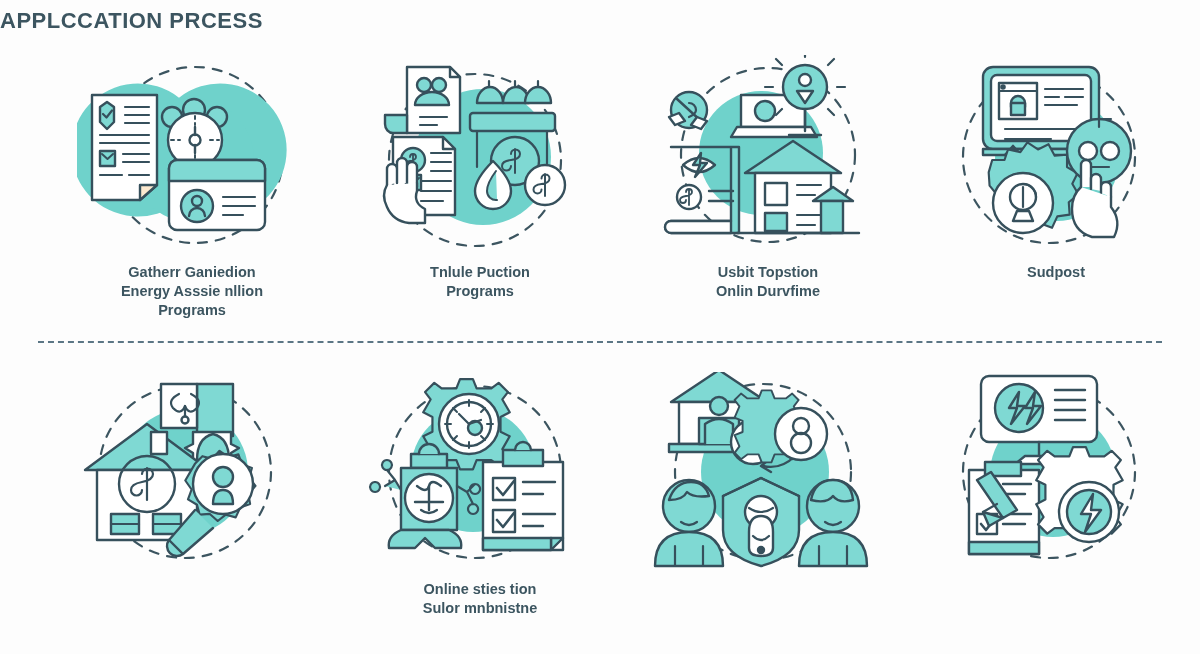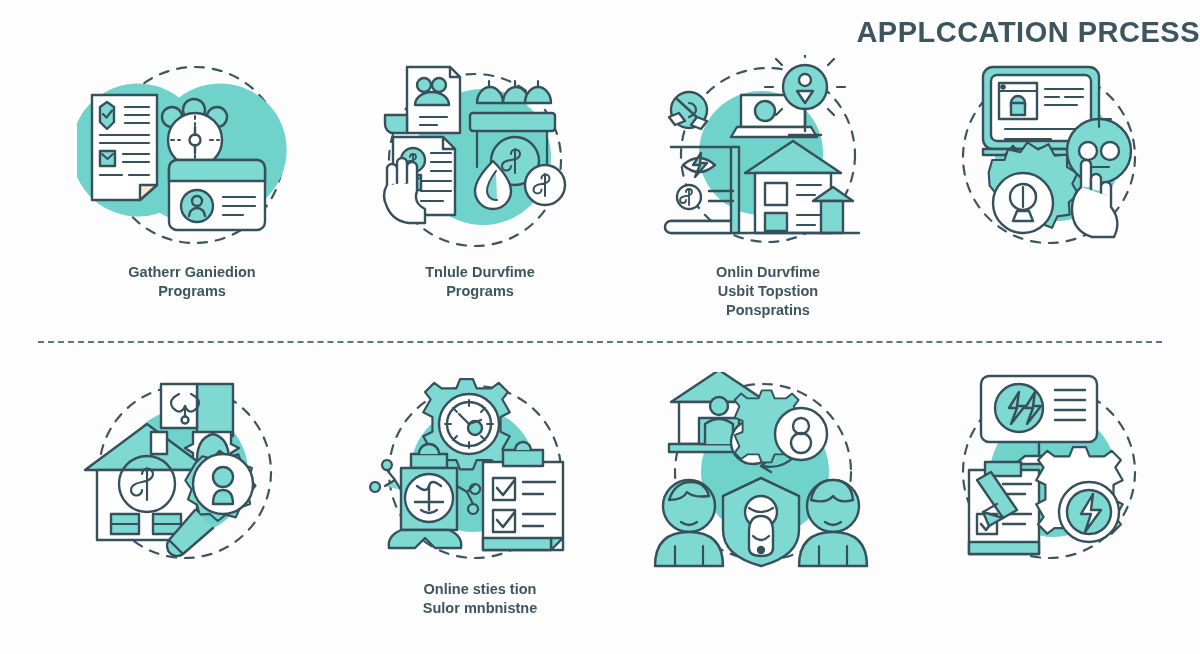--- a/index.html
+++ b/index.html
@@ -13,25 +13,25 @@
   #page {
     position: relative;
     width: 1200px;
     height: 654px;
     background: #fdfdfd;
   }
 
   
   .page-title {
     position: absolute;
-    top: 16px;
+    top: 8px;
     left: 0;
     width: 1200px;
-    text-align: right;
-    font-size: 29px;
+    text-align: left;
+    font-size: 22px;
     font-weight: bold;
     letter-spacing: 0.5px;
     color: #3c5560;
   }
 
   
   .divider {
     position: absolute;
     left: 38px;
     top: 341px;
@@ -114,20 +114,21 @@
             <path d="M92 126 H188 V113 a8 8 0 0 0 -8 -8 H100 a8 8 0 0 0 -8 8 Z" fill="#7fd9d3"></path>
             <circle cx="120" cy="151" r="16" fill="#7fd9d3"></circle>
             <circle cx="120" cy="146" r="5"></circle>
             <path d="M112 161 a8 8 0 0 1 16 0"></path>
             <path d="M146 142 H178 M146 151 H178 M146 160 H166" stroke-width="2.2"></path>
           </g>
         </svg>
       </div>
       <div class="caption">
         <span>Gatherr Ganiedion</span>
+        <span>Energy Asssie nllion</span>
         <span>Programs</span>
       </div>
     </div>
 
     <div class="step">
       <div class="art">
         <svg viewBox="0 0 230 200">
           <g fill="none" stroke="#36505c" stroke-width="2.4" stroke-linecap="round" stroke-linejoin="round">
             <circle cx="110" cy="105" r="86" stroke-dasharray="9 9" stroke-width="2.2" stroke="#3c5560"></circle>
             <circle cx="118" cy="102" r="68" fill="#6fd2cb" stroke="none"></circle>
@@ -161,21 +162,21 @@
             <circle cx="150" cy="106" r="24" fill="#7fd9d3"></circle>
             <path d="M150 94 v24 M146 99 a4.5 4.5 0 0 1 9 0 q0 5 -9 6 q-9 1 -9 6 a4.5 4.5 0 0 0 9 0" stroke-width="2"></path>
             <circle cx="180" cy="130" r="20" fill="#ffffff"></circle>
             <path d="M180 119 v22 M176.5 123.5 a4 4 0 0 1 8 0 q0 4.5 -8 5.5 q-8 1 -8 5.5 a4 4 0 0 0 8 0" stroke-width="2"></path>
             <path d="M128 106 q-18 18 -18 30 a18 18 0 0 0 36 0 q0 -12 -18 -30 Z" fill="#ffffff"></path>
             <path d="M131 116 q-9 12 -9 20 a9 9 0 0 0 10 9" stroke-width="2" fill="#7fd9d3"></path>
           </g>
         </svg>
       </div>
       <div class="caption">
-        <span>Tnlule Durvfime</span>
+        <span>Tnlule Puction</span>
         <span>Programs</span>
       </div>
     </div>
 
     <div class="step">
       <div class="art">
         <svg viewBox="0 0 230 200">
           <g fill="none" stroke="#36505c" stroke-width="2.4" stroke-linecap="round" stroke-linejoin="round">
             <circle cx="115" cy="100" r="87" stroke-dasharray="9 9" stroke-width="2.2" stroke="#3c5560"></circle>
             <circle cx="108" cy="98" r="62" fill="#6fd2cb" stroke="none"></circle>
@@ -210,23 +211,22 @@
             <rect x="112" y="128" width="22" height="22" fill="#ffffff"></rect>
             <rect x="112" y="158" width="22" height="18" fill="#7fd9d3"></rect>
             <path d="M144 130 H168 M144 140 H162 M144 160 H168 M144 170 H162" stroke-width="2.2"></path>
             <path d="M160 146 L180 132 L200 146 Z" fill="#7fd9d3"></path>
             <rect x="168" y="146" width="22" height="32" fill="#7fd9d3"></rect>
             <path d="M84 178 H206" stroke-width="2.4"></path>
           </g>
         </svg>
       </div>
       <div class="caption">
+        <span>Usbit Topstion</span>
         <span>Onlin Durvfime</span>
-        <span>Usbit Topstion</span>
-        <span>Ponspratins</span>
       </div>
     </div>
 
     <div class="step">
       <div class="art">
         <svg viewBox="0 0 230 200">
           <g fill="none" stroke="#36505c" stroke-width="2.4" stroke-linecap="round" stroke-linejoin="round">
             <circle cx="108" cy="102" r="86" stroke-dasharray="9 9" stroke-width="2.2" stroke="#3c5560"></circle>
             <circle cx="116" cy="104" r="62" fill="#6fd2cb" stroke="none"></circle>
 
@@ -255,20 +255,21 @@
             <path d="M158 72 v-8 M148 112 h20" stroke-width="2.2"></path>
             <path d="M158 64 h12" stroke-width="2.2"></path>
 
             <path d="M140 132 v-22 a5 5 0 0 1 10 0 v22" fill="#ffffff"></path>
             <path d="M150 134 v-10 a5 5 0 0 1 10 0 v12 M160 138 v-6 a5 5 0 0 1 10 0 v10" fill="#ffffff"></path>
             <path d="M140 132 q-9 8 -9 22 q0 22 20 28 h22 q8 -16 -3 -30 v-10" fill="#ffffff"></path>
           </g>
         </svg>
       </div>
       <div class="caption">
+        <span>Sudpost</span>
       </div>
     </div>
 
   </div>
 
   <div class="divider"></div>
 
   <div class="row row-bottom">
 
     <div class="step">

